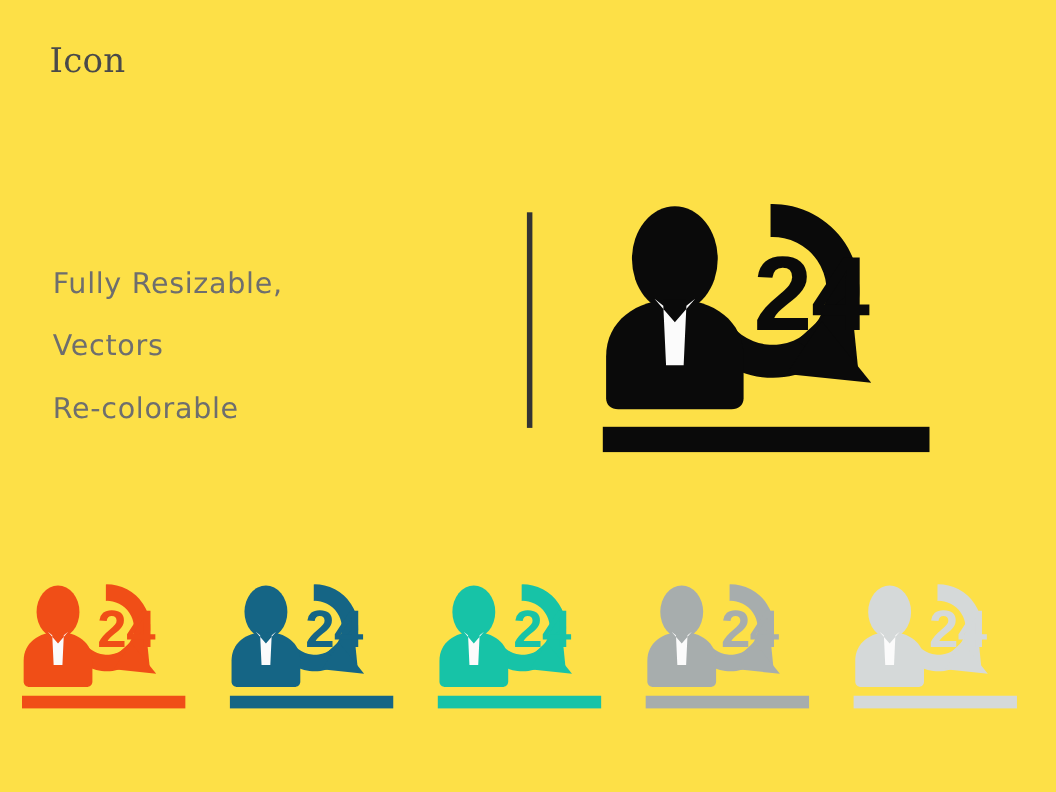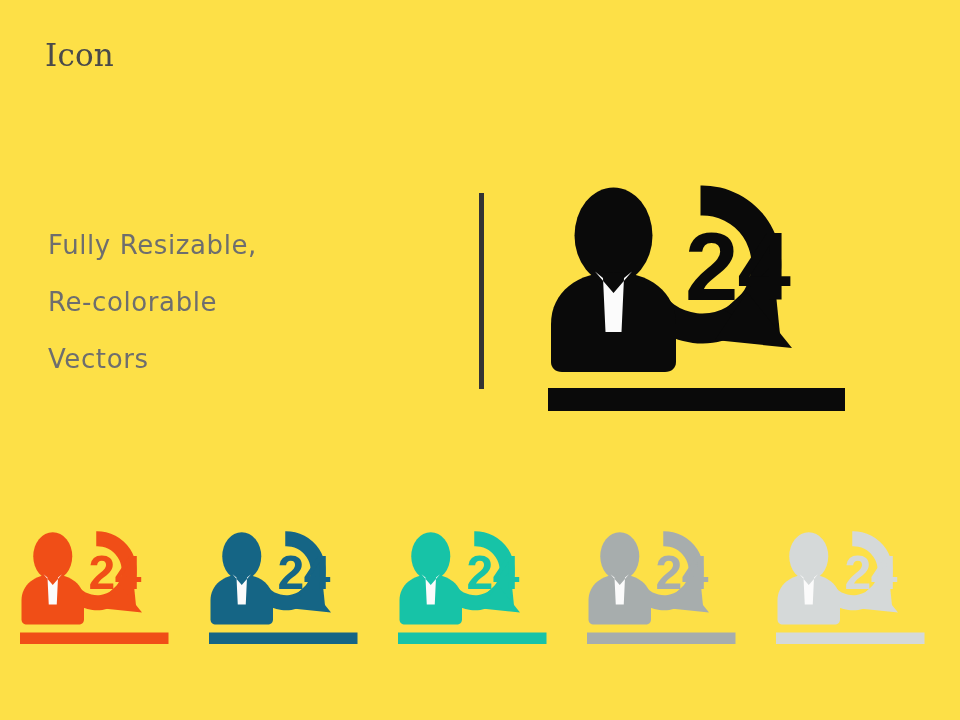--- a/index.html
+++ b/index.html
@@ -32,21 +32,21 @@
     color: #4a4a4a;
     letter-spacing: 0.2px;
     line-height: 1.1;
     white-space: nowrap;
   }
 
   
   .caption-block {
     position: absolute;
     left: 48px;
-    top: 217px;
+    top: 230px;
     width: 380px;
   }
   .caption-line {
     font-family: "DejaVu Sans", "Liberation Sans", sans-serif;
     font-size: 26px;
     font-weight: 400;
     color: #6e6e6e;
     line-height: 57px;
     letter-spacing: 0.6px;
     white-space: nowrap;
@@ -96,22 +96,22 @@
 </style>
 </head>
 <body style="background: rgb(251, 251, 251);">
 
 <div class="slide">
 
   <div class="page-title">Icon</div>
 
   <div class="caption-block">
     <div class="caption-line" style="color: rgb(110, 110, 110);">Fully Resizable,</div>
+    <div class="caption-line" style="color: rgb(110, 110, 110);">Vectors</div>
     <div class="caption-line" style="color: rgb(110, 110, 110);">Re-colorable</div>
-    <div class="caption-line" style="color: rgb(110, 110, 110);">Vectors</div>
   </div>
 
   <div class="divider" style="background: rgb(51, 51, 51);"></div>
 
   <div class="hero-icon">
     <svg viewBox="0 0 320 262" xmlns="http://www.w3.org/2000/svg" aria-hidden="true">
       <g fill="#0a0a0a">
 
         <path d="M 160.5 33.5
                  A 79 79 0 1 1 101.5 163.0

